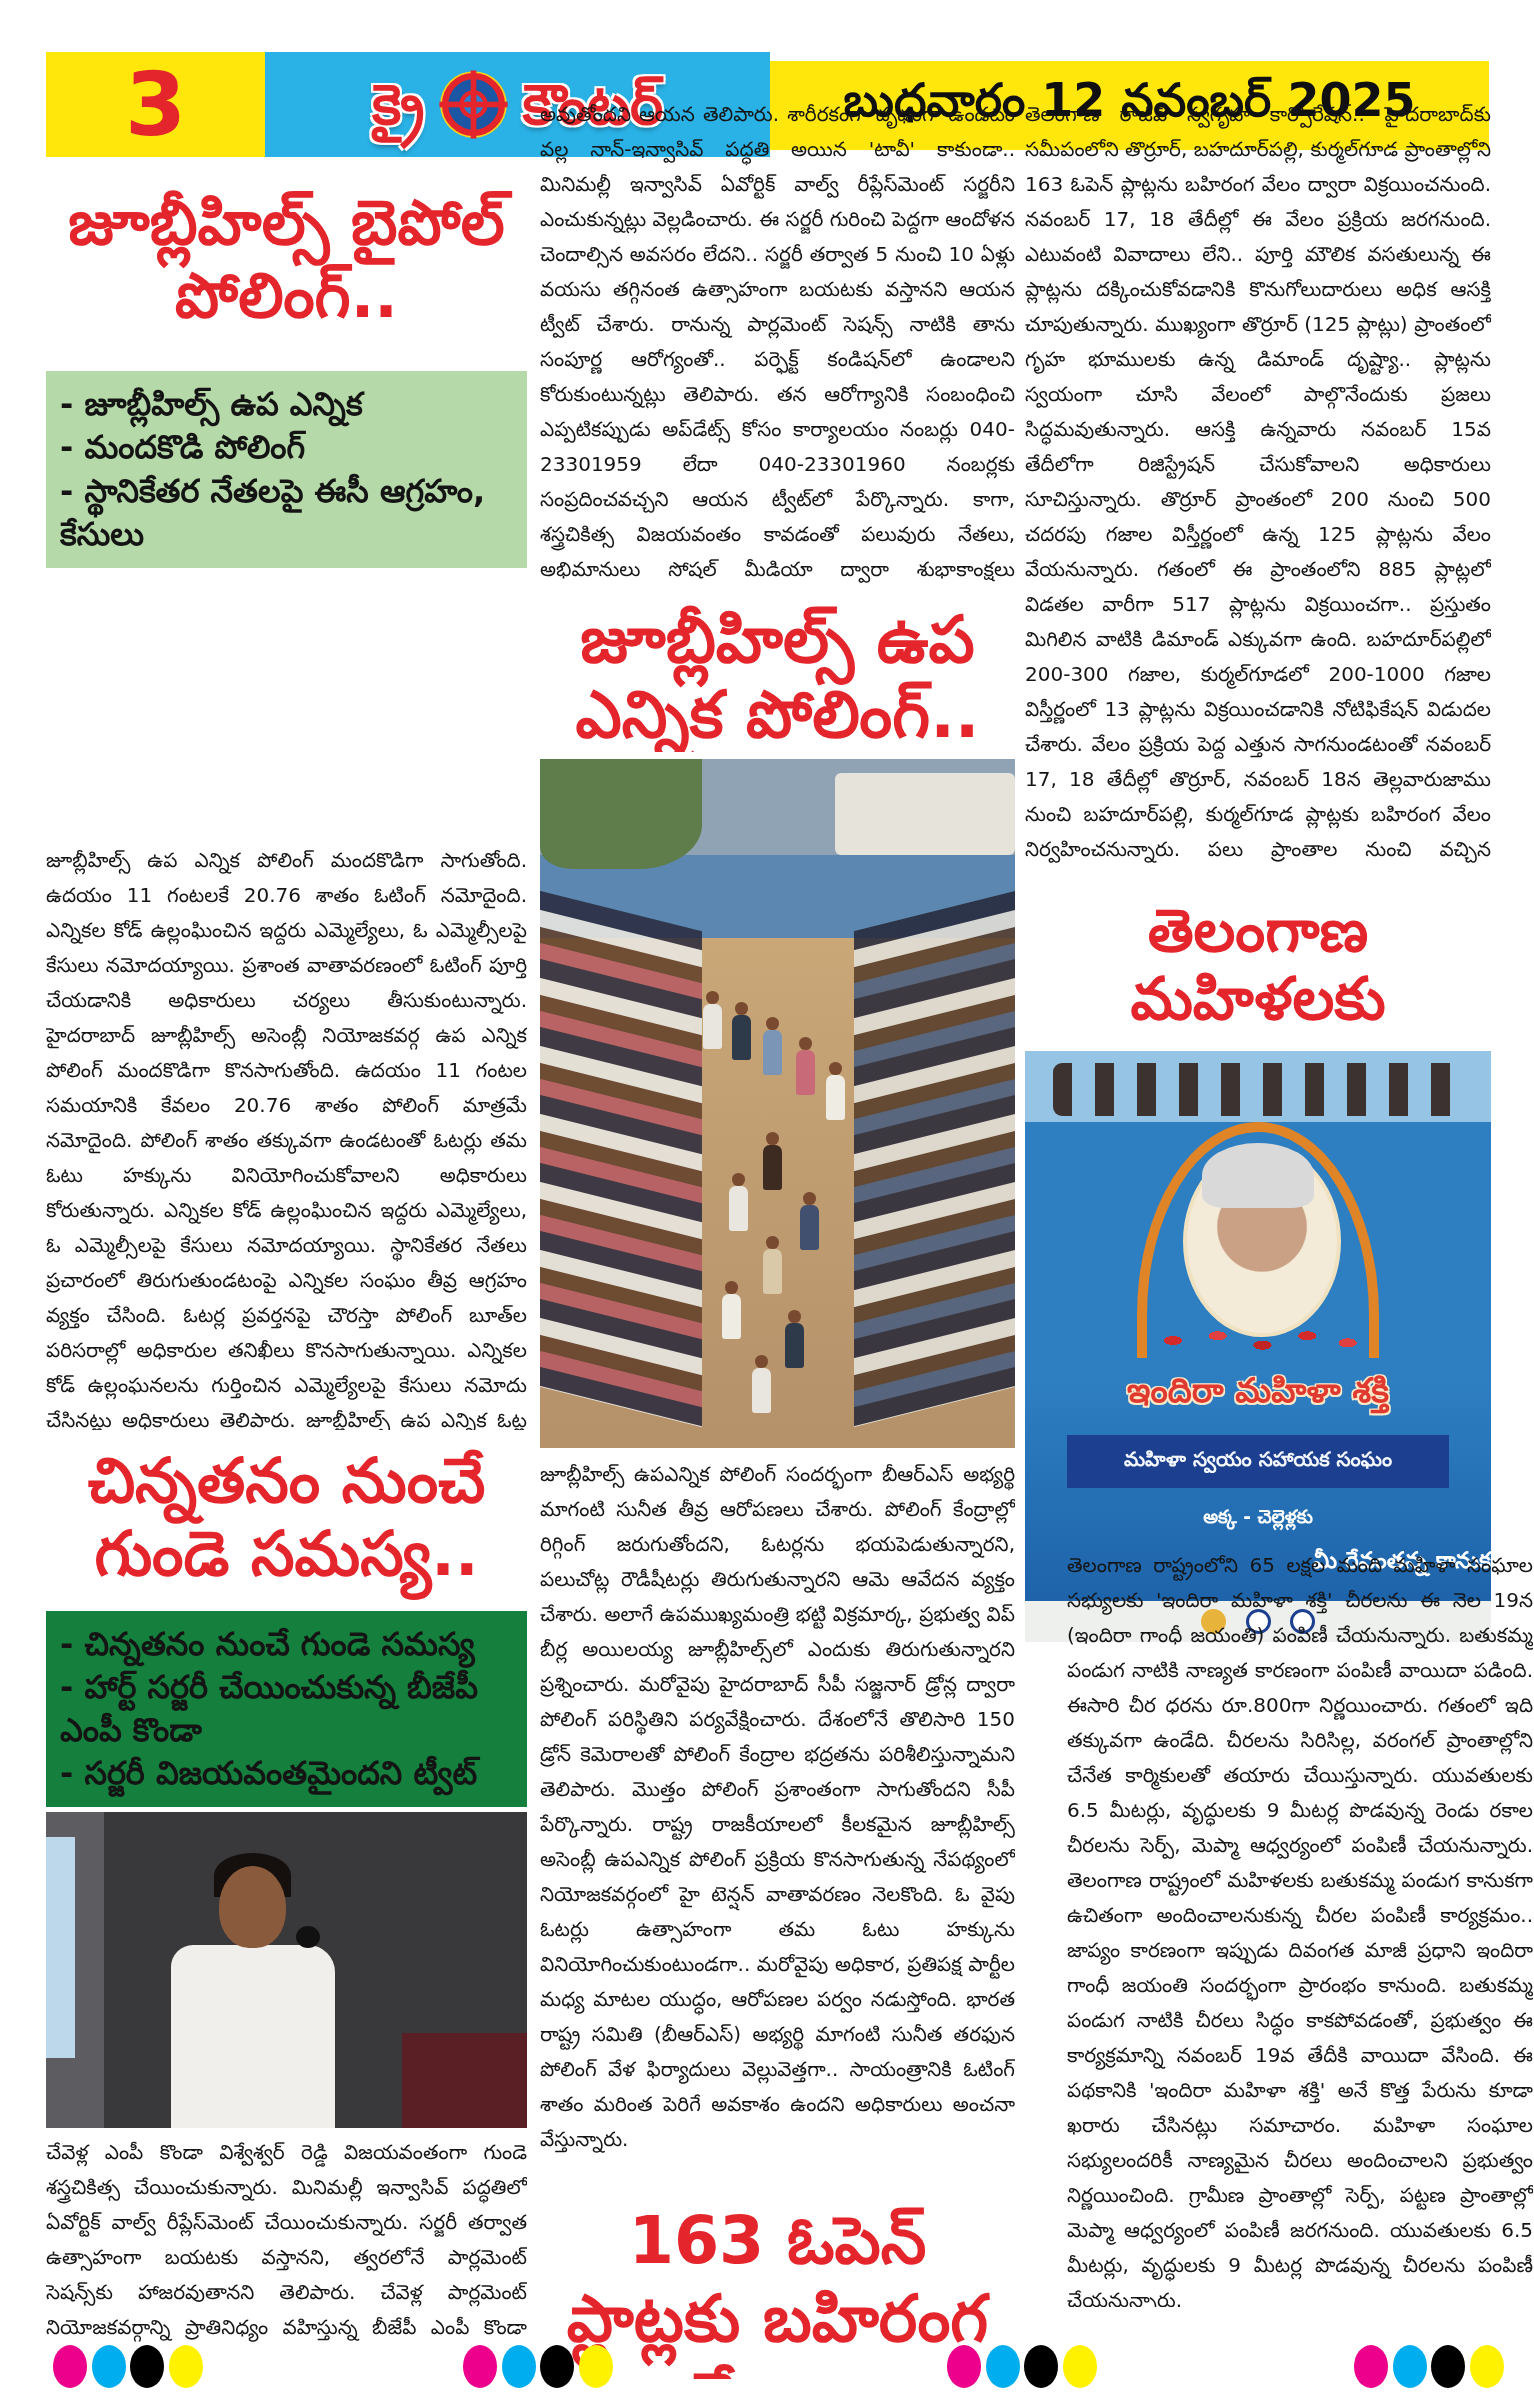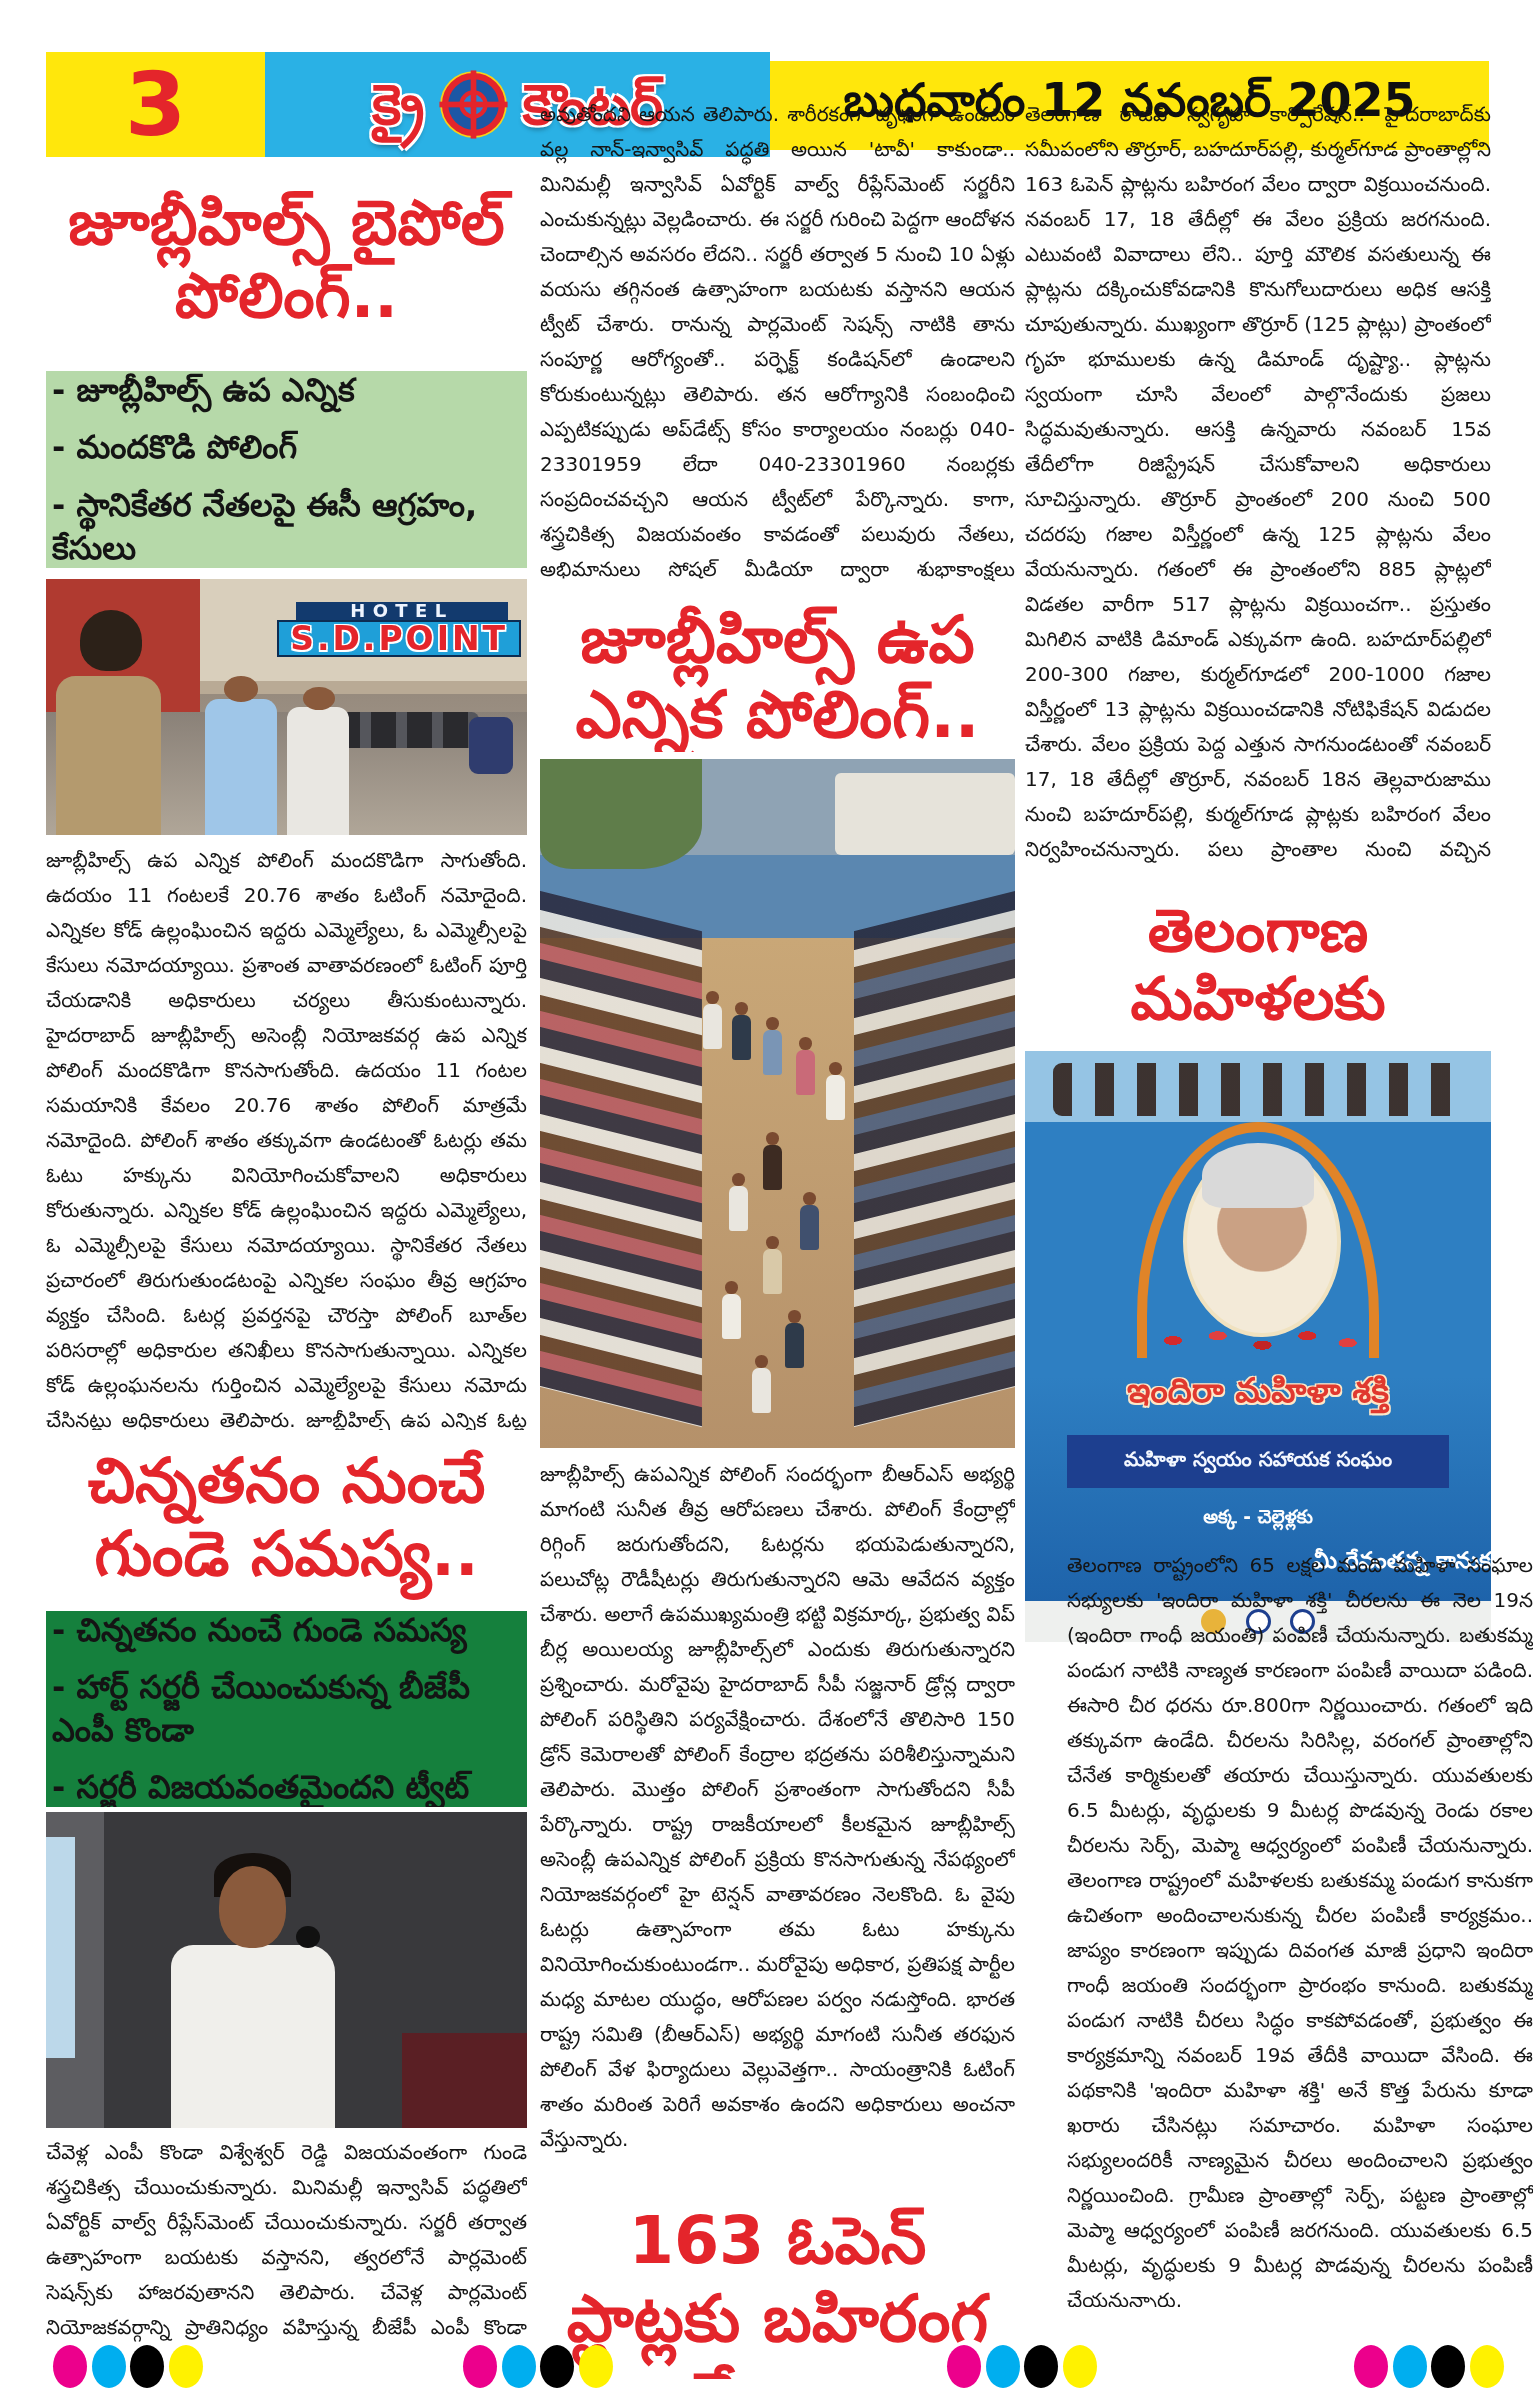--- a/index.html
+++ b/index.html
@@ -14,21 +14,21 @@
   .logo-word{color:#e4252b;font-weight:800;font-size:56px;line-height:1;
     text-shadow:-2.2px -2.2px 0 #fff,2.2px -2.2px 0 #fff,-2.2px 2.2px 0 #fff,2.2px 2.2px 0 #fff,0 3.7px 5.2px rgba(0,0,0,.35);}
   .logo-target{width:71px;height:71px;display:inline-block;}
   .hdr-date{position:absolute;left:770px;top:61px;width:719px;height:89px;background:#ffe70c;
     display:flex;align-items:center;justify-content:center;color:#101010;font-size:46px;font-weight:800;}
 
   
   .blk{position:absolute;overflow:hidden;}
   .headline{color:#e4252b;font-weight:800;text-align:center;}
   .body-txt{color:#151515;font-size:20px;line-height:35px;text-align:justify;font-weight:500;}
-  .bullets{display:flex;flex-direction:column;justify-content:center;gap:14px;padding:15px 6px;box-sizing:border-box;}
+  .bullets{display:flex;flex-direction:column;justify-content:center;gap:0;padding:15px 14px;box-sizing:border-box;}
   .bullet{color:#141414;font-size:32px;font-weight:700;line-height:1.35;}
   .box-green{background:#b6d9a9;}
   .box-yellow{background:#15803d;}
 
   
   .photo{position:absolute;overflow:hidden;}
   .abs{position:absolute;}
 
   
   #l-photo1{background:linear-gradient(#b9aa95 0 45%,#978b7e 45%,#a99f93 100%);}
@@ -141,39 +141,20 @@
   <div class="hdr-date">బుధవారం 12 నవంబర్ 2025</div>
 
   <div id="l-headline1" class="blk headline">జూబ్లీహిల్స్ బైపోల్ పోలింగ్..</div>
 
   <div id="l-bullets1" class="blk bullets box-green">
     <div class="bullet">- జూబ్లీహిల్స్ ఉప ఎన్నిక</div>
     <div class="bullet">- మందకొడి పోలింగ్</div>
     <div class="bullet">- స్థానికేతర నేతలపై ఈసీ ఆగ్రహం, కేసులు</div>
   </div>
 
-  <div id="l-photo1" class="photo">
-    <div class="abs p1-redbldg"></div>
-    <div class="abs p1-creambldg"></div>
-    <div class="abs p1-hotelbar">
-      <span class="p1-hotel">HOTEL</span>
-    </div>
-    <div class="abs p1-sign">
-      <span class="p1-sdpoint">S.D.POINT</span>
-    </div>
-    <div class="abs p1-road"></div>
-    <div class="abs p1-bikes"></div>
-    <div class="abs p1-rider"></div>
-    <div class="abs p1-cop"></div>
-    <div class="abs p1-cop-head"></div>
-    <div class="abs p1-man1"></div>
-    <div class="abs p1-man1-head"></div>
-    <div class="abs p1-man2"></div>
-    <div class="abs p1-man2-head"></div>
-  </div>
 
   <div id="l-body1" class="blk body-txt">జూబ్లీహిల్స్ ఉప ఎన్నిక పోలింగ్ మందకొడిగా సాగుతోంది. ఉదయం 11 గంటలకే 20.76 శాతం ఓటింగ్ నమోదైంది. ఎన్నికల కోడ్ ఉల్లంఘించిన ఇద్దరు ఎమ్మెల్యేలు, ఓ ఎమ్మెల్సీలపై కేసులు నమోదయ్యాయి. ప్రశాంత వాతావరణంలో ఓటింగ్ పూర్తి చేయడానికి అధికారులు చర్యలు తీసుకుంటున్నారు. హైదరాబాద్ జూబ్లీహిల్స్ అసెంబ్లీ నియోజకవర్గ ఉప ఎన్నిక పోలింగ్ మందకొడిగా కొనసాగుతోంది. ఉదయం 11 గంటల సమయానికి కేవలం 20.76 శాతం పోలింగ్ మాత్రమే నమోదైంది. పోలింగ్ శాతం తక్కువగా ఉండటంతో ఓటర్లు తమ ఓటు హక్కును వినియోగించుకోవాలని అధికారులు కోరుతున్నారు. ఎన్నికల కోడ్ ఉల్లంఘించిన ఇద్దరు ఎమ్మెల్యేలు, ఓ ఎమ్మెల్సీలపై కేసులు నమోదయ్యాయి. స్థానికేతర నేతలు ప్రచారంలో తిరుగుతుండటంపై ఎన్నికల సంఘం తీవ్ర ఆగ్రహం వ్యక్తం చేసింది. ఓటర్ల ప్రవర్తనపై చౌరస్తా పోలింగ్ బూత్‌ల పరిసరాల్లో అధికారుల తనిఖీలు కొనసాగుతున్నాయి. ఎన్నికల కోడ్ ఉల్లంఘనలను గుర్తించిన ఎమ్మెల్యేలపై కేసులు నమోదు చేసినట్లు అధికారులు తెలిపారు. జూబ్లీహిల్స్ ఉప ఎన్నిక ఓట్ల లెక్కింపు ఈ నెల 14న జరగనుంది.</div>
 
   <div id="l-headline2" class="blk headline">చిన్నతనం నుంచే గుండె సమస్య..</div>
 
   <div id="l-bullets2" class="blk bullets box-yellow">
     <div class="bullet">- చిన్నతనం నుంచే గుండె సమస్య</div>
     <div class="bullet">- హార్ట్ సర్జరీ చేయించుకున్న బీజేపీ ఎంపీ కొండా</div>
     <div class="bullet">- సర్జరీ విజయవంతమైందని ట్వీట్</div>
   </div>

